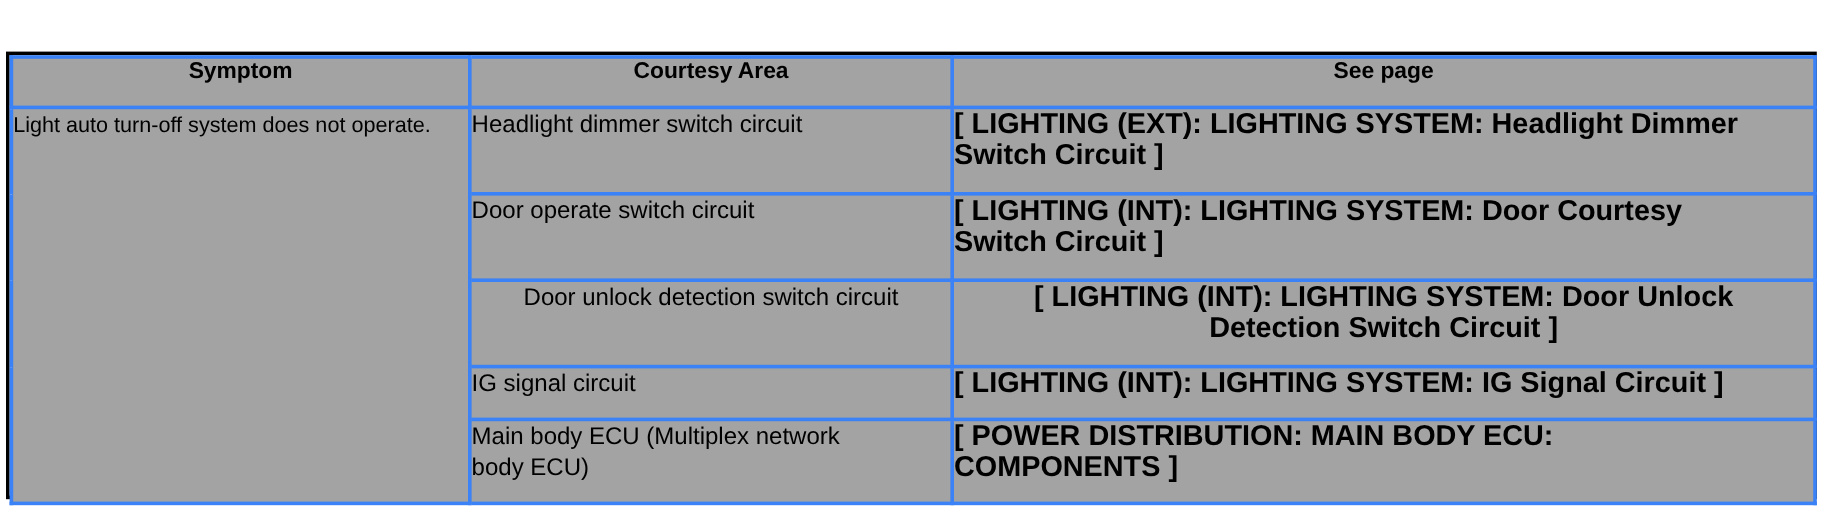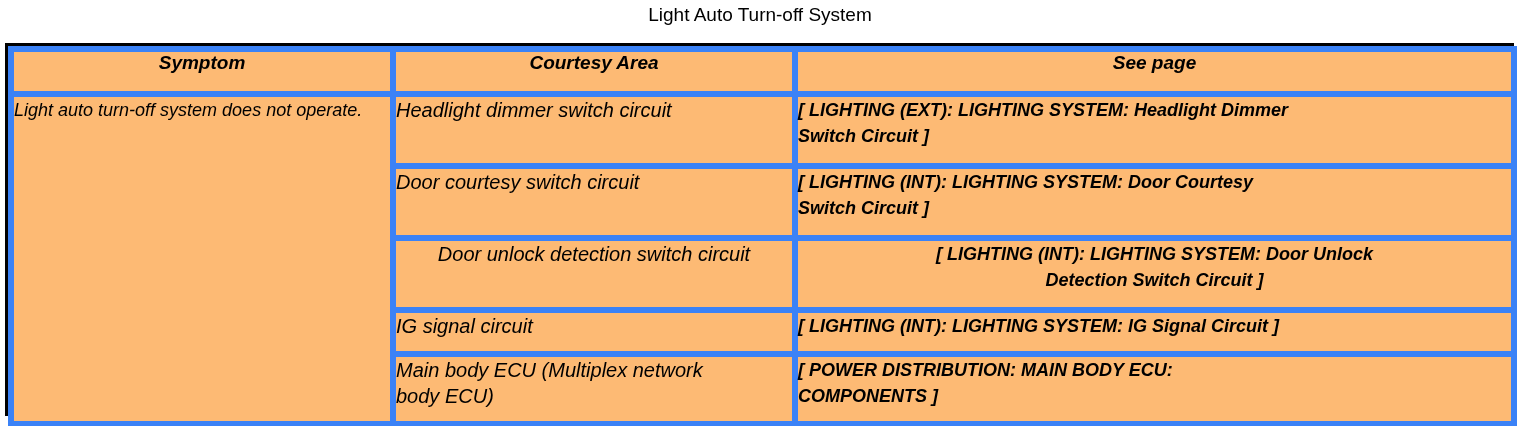--- a/index.html
+++ b/index.html
@@ -47,25 +47,24 @@
     border-collapse: collapse;
     table-layout: fixed;
     font-size: 18px;
   }
   table.tshoot col.c-symptom { width: 382px; }
   table.tshoot col.c-area    { width: 402px; }
   table.tshoot col.c-page    { width: 719px; }
 
   table.tshoot th,
   table.tshoot td {
-    border: 6px solid #3b82f6;
+    border: 3px solid #3b82f6;
     padding: 0;
     vertical-align: top;
-    background: #fdba74;
-    font-style: italic;
+    background: #a3a3a3;
   }
   thead th {
     text-align: center;
     font-weight: 700;
     font-size: 19px;
     line-height: 22px;
     height: 39px;
     vertical-align: middle;
     border-bottom: 3px solid #000000;
     padding: 0 4px;
@@ -80,38 +79,37 @@
   }
   td.area-cell {
     font-weight: 400;
     font-size: 20px;
     line-height: 26px;
     padding: 8px 6px 6px 9px;
     border-right: 3px solid #000000;
   }
   td.page-cell {
     font-weight: 700;
-    font-size: 18px;
+    font-size: 24px;
     line-height: 26px;
     padding: 8px 6px 6px 9px;
   }
   tbody tr.r1 { height: 72px; }
   tbody tr.r2 { height: 72px; }
   tbody tr.r3 { height: 72px; text-align: center; }
   tbody tr.r4 { height: 44px; }
   tbody tr.r5 { height: 70px; }
 
   .cell-line { display: block; white-space: nowrap; }
 </style>
 </head>
 <body>
 
 <div class="page">
 
-  <div class="doc-title">Light Auto Turn-off System</div>
 
   <div class="table-wrap">
     <table class="tshoot">
       <colgroup>
         <col class="c-symptom">
         <col class="c-area">
         <col class="c-page">
       </colgroup>
       <thead>
         <tr>
@@ -125,21 +123,21 @@
         <tr class="r1">
           <td class="symptom-cell" rowspan="5">Light auto turn-off system does not operate.</td>
           <td class="area-cell">Headlight dimmer switch circuit</td>
           <td class="page-cell">
             <span class="cell-line">[ LIGHTING (EXT): LIGHTING SYSTEM: Headlight Dimmer</span>
             <span class="cell-line">Switch Circuit ]</span>
           </td>
         </tr>
 
         <tr class="r2">
-          <td class="area-cell">Door courtesy switch circuit</td>
+          <td class="area-cell">Door operate switch circuit</td>
           <td class="page-cell">
             <span class="cell-line">[ LIGHTING (INT): LIGHTING SYSTEM: Door Courtesy</span>
             <span class="cell-line">Switch Circuit ]</span>
           </td>
         </tr>
 
         <tr class="r3">
           <td class="area-cell">Door unlock detection switch circuit</td>
           <td class="page-cell">
             <span class="cell-line">[ LIGHTING (INT): LIGHTING SYSTEM: Door Unlock</span>

